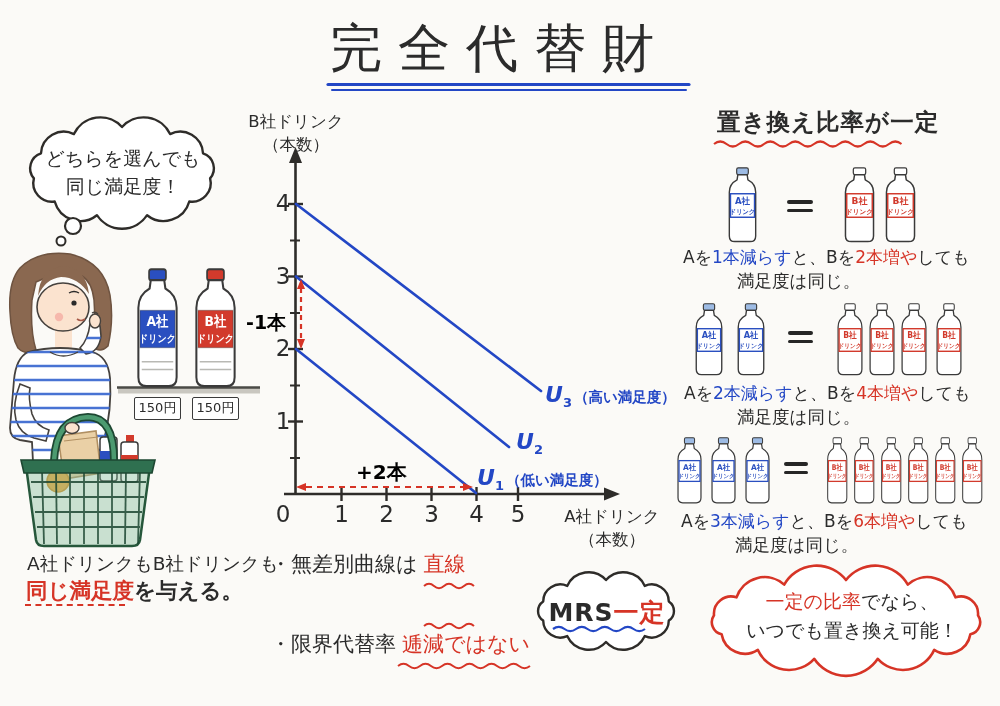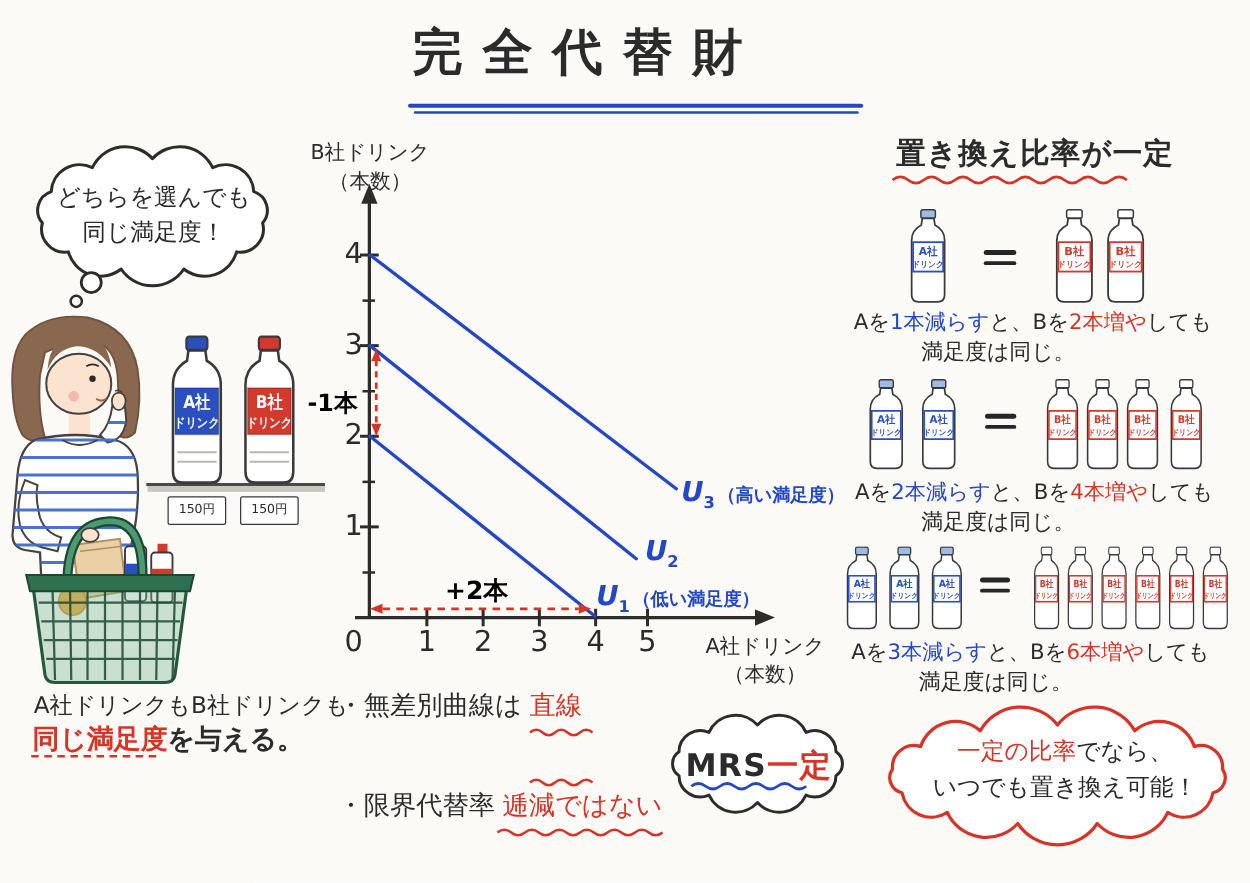--- a/index.html
+++ b/index.html
@@ -5,30 +5,30 @@
   html,body{margin:0;padding:0;background:#ffffff;}
   #app{position:relative;width:1000px;height:706px;background:#fbfaf7;
        font-family:"DejaVu Sans",sans-serif;color:#2b2b2b;overflow:hidden;}
   .abs{position:absolute;}
   .ctr{text-align:center;}
   .nowrap{white-space:nowrap;}
   .c-ink{color:#2b2b2b;}
   .c-red{color:#d63426;}
   .c-blue{color:#2347c5;}
   #artwork{position:absolute;left:0;top:0;pointer-events:none;}
-  .page-title{font-size:40px;font-weight:700;letter-spacing:16px;white-space:nowrap;}
+  .page-title{font-size:52px;font-weight:400;letter-spacing:16px;white-space:nowrap;}
   .axis-label{font-size:16.5px;line-height:23px;font-weight:500;}
   .tick{font-size:23px;font-weight:500;width:26px;text-align:center;}
   .u-label{color:#2347c5;font-style:italic;font-size:22px;font-weight:600;}
   .u-label sub{font-size:13px;font-style:normal;}
   .u-suffix{color:#2347c5;font-size:14.5px;font-weight:600;margin-left:2px;}
   .red-note{color:#000000;font-weight:700;}
   .bubble-text{font-size:19px;line-height:28px;font-weight:500;}
   .price-tag{border:1.7px solid #3a3a3a;background:#fff;border-radius:2px;
-             font-size:10px;line-height:19px;width:45px;height:21px;text-align:center;font-weight:500;}
+             font-size:13px;line-height:19px;width:45px;height:21px;text-align:center;font-weight:500;}
   .caption1{font-size:17px;font-weight:500;white-space:nowrap;}
   .caption2{font-size:17.5px;font-weight:500;white-space:nowrap;}
   .bullet-line{font-size:21px;font-weight:500;white-space:nowrap;}
   .bullet-line .c-red{margin-left:6px;}
   .right-header{font-size:23.5px;font-weight:600;letter-spacing:1px;white-space:nowrap;}
   .mrs-text{font-size:25px;font-weight:600;letter-spacing:1px;}
   .red-bubble-text{font-size:19px;line-height:29px;font-weight:500;}
   .left-cap1{font-size:18.5px;font-weight:500;white-space:nowrap;}
   .left-cap2{font-size:21.5px;font-weight:600;white-space:nowrap;}
   .dashed-underline{border-top:2.5px dashed #d63426;width:100px;height:0;}

